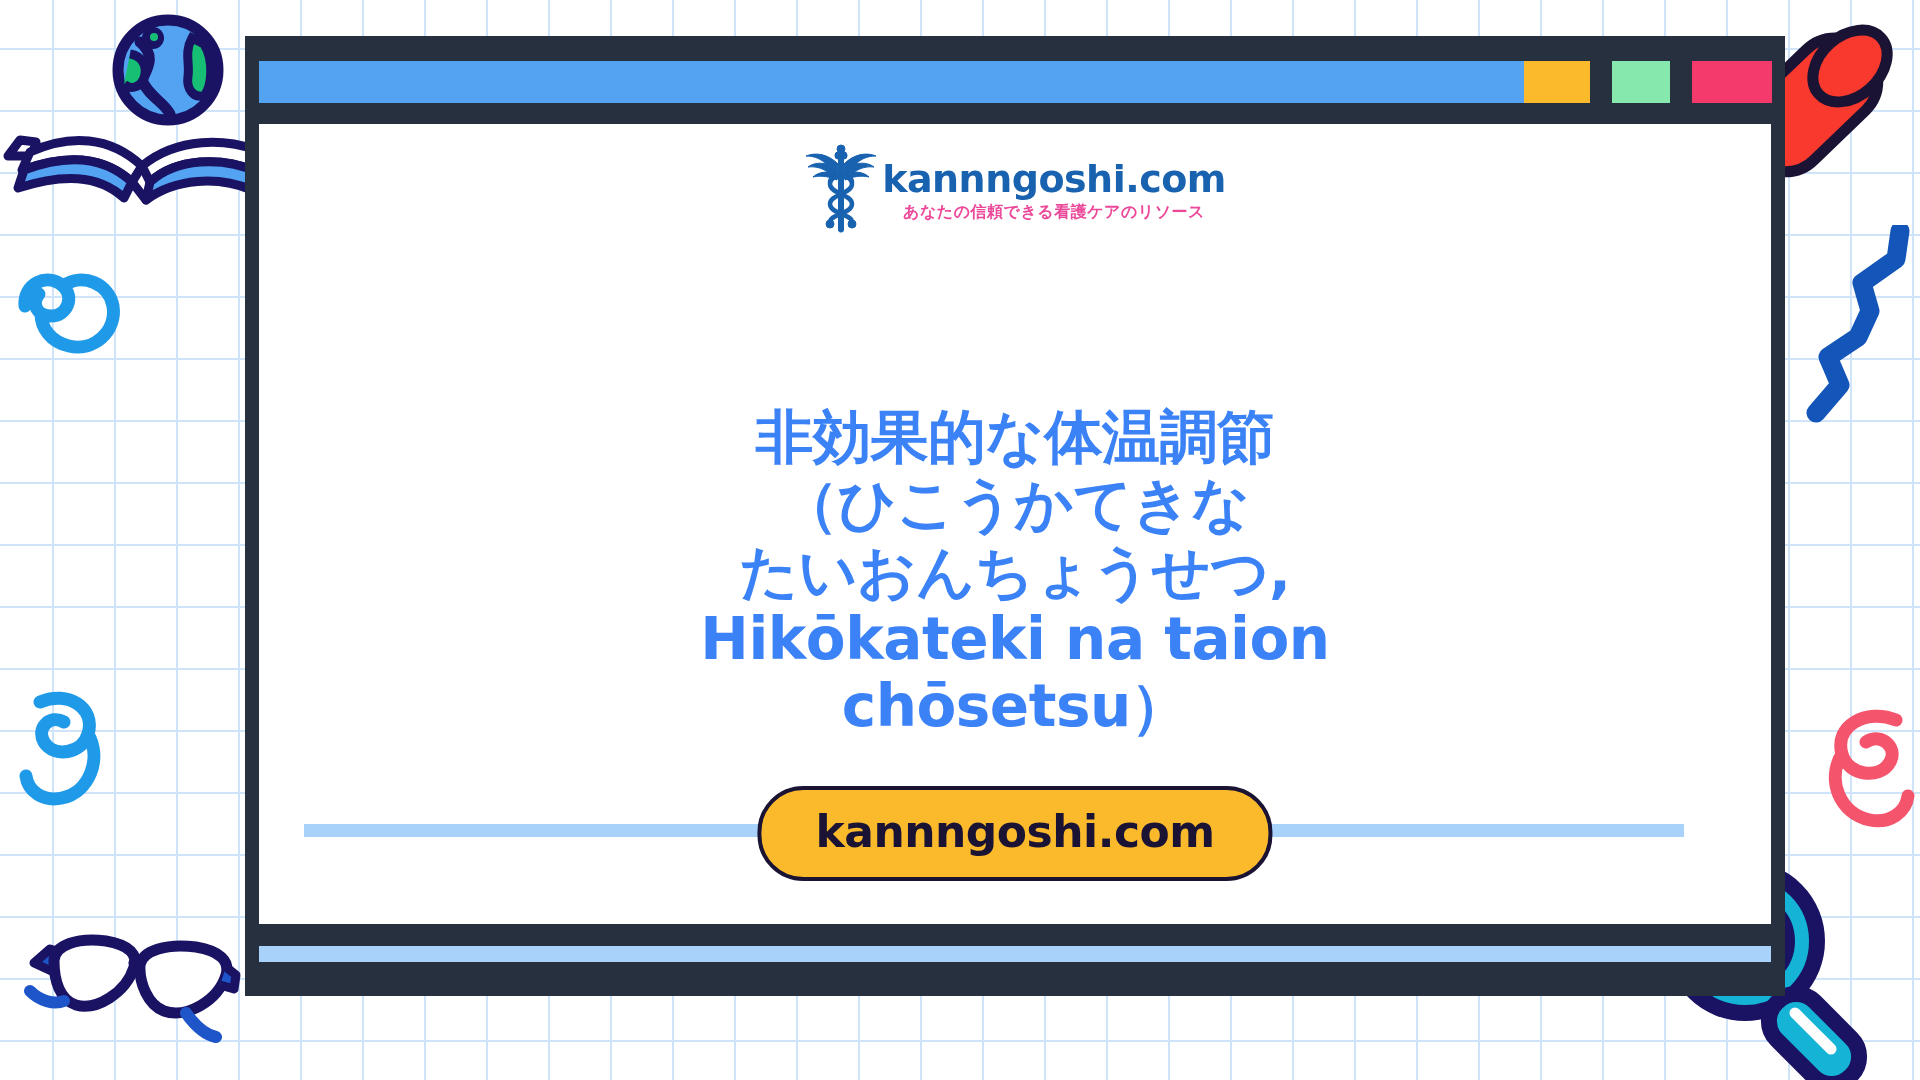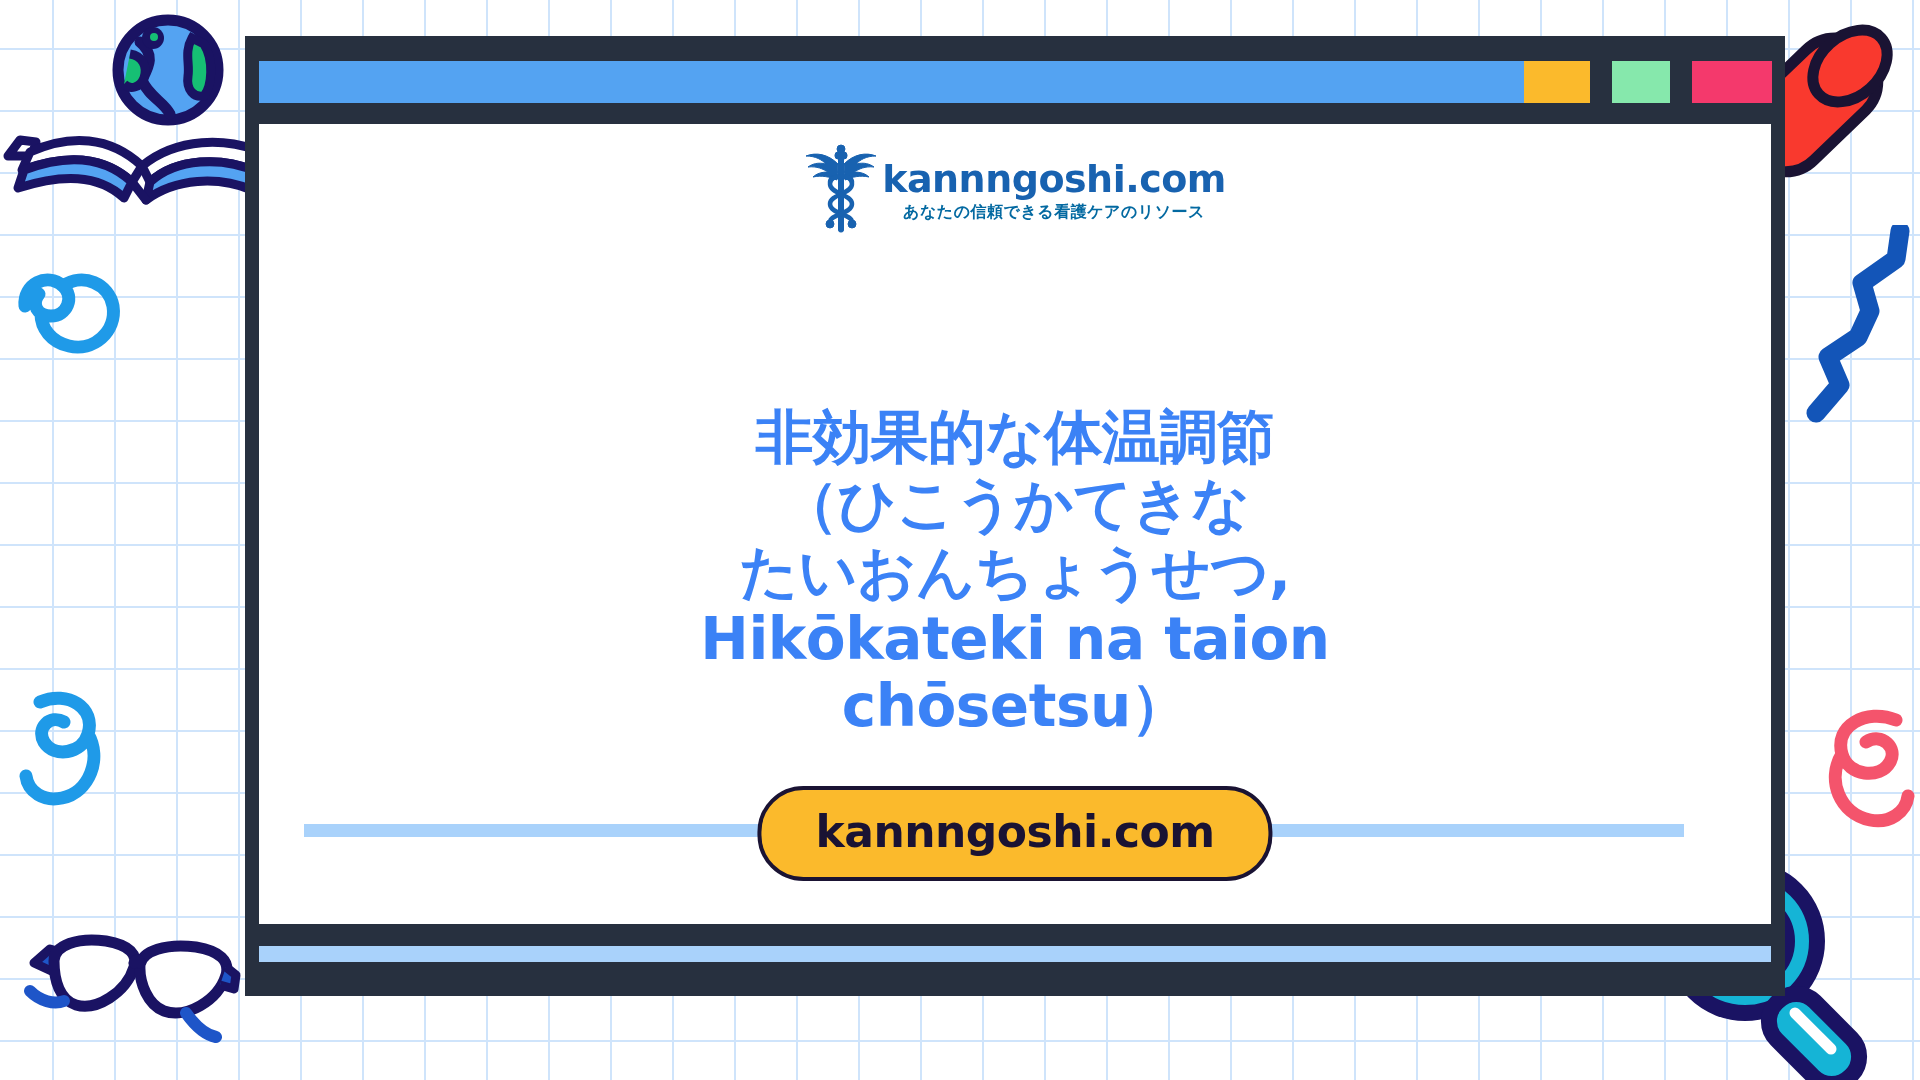--- a/index.html
+++ b/index.html
@@ -117,21 +117,21 @@
     font-family: "DejaVu Sans", sans-serif;
     font-size: 38px;
     font-weight: 700;
     color: #1862b0;
     letter-spacing: -0.5px;
   }
   #logo-tagline {
     font-family: "DejaVu Sans", sans-serif;
     font-size: 16px;
     font-weight: 700;
-    color: #0369a1;
+    color: #ec4899;
     margin-top: 6px;
     letter-spacing: 0.5px;
   }
 
   
   #headline {
     position: absolute;
     left: 0;
     top: 280px;
     width: 1512px;

